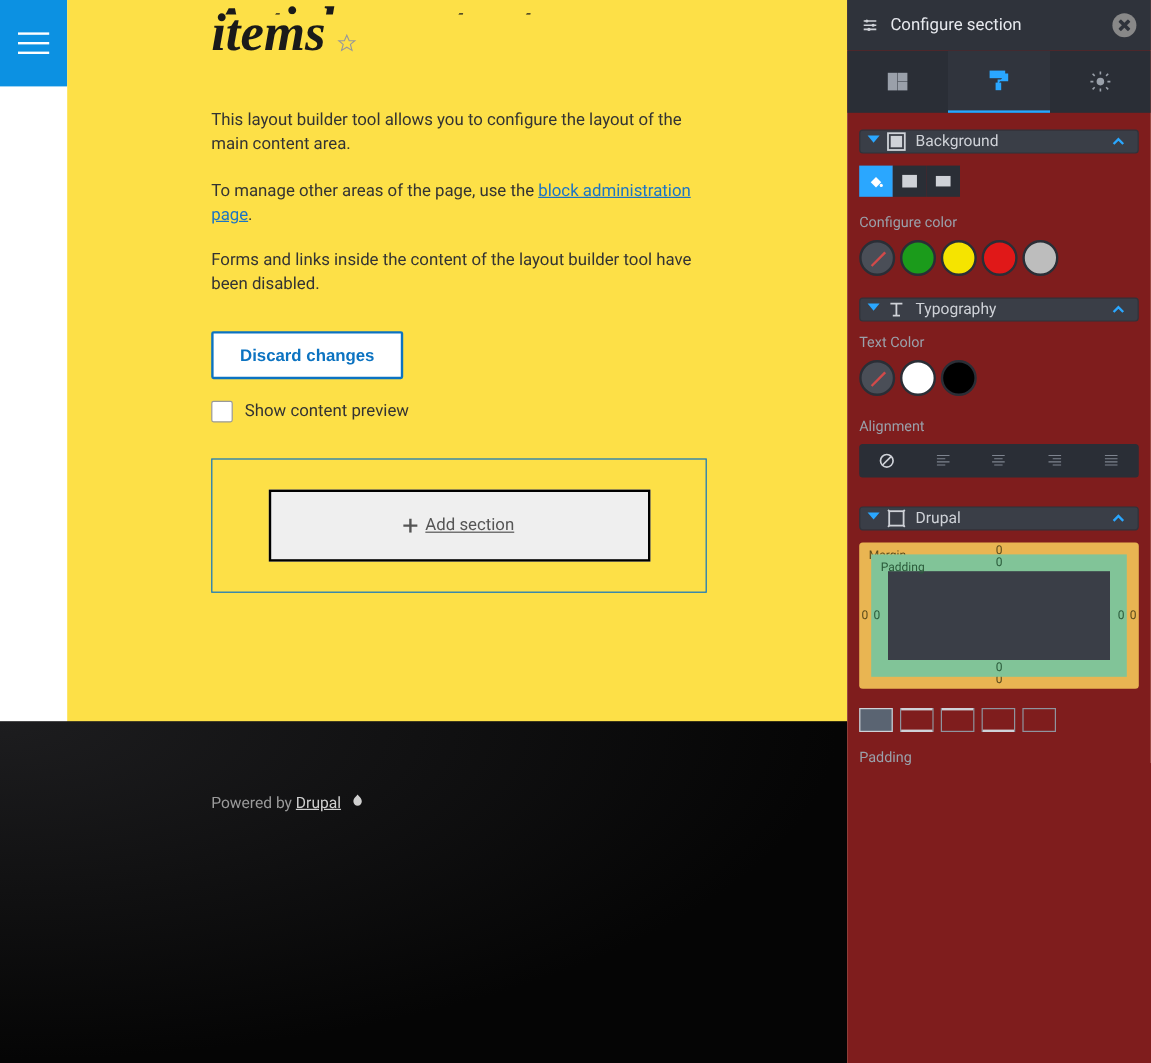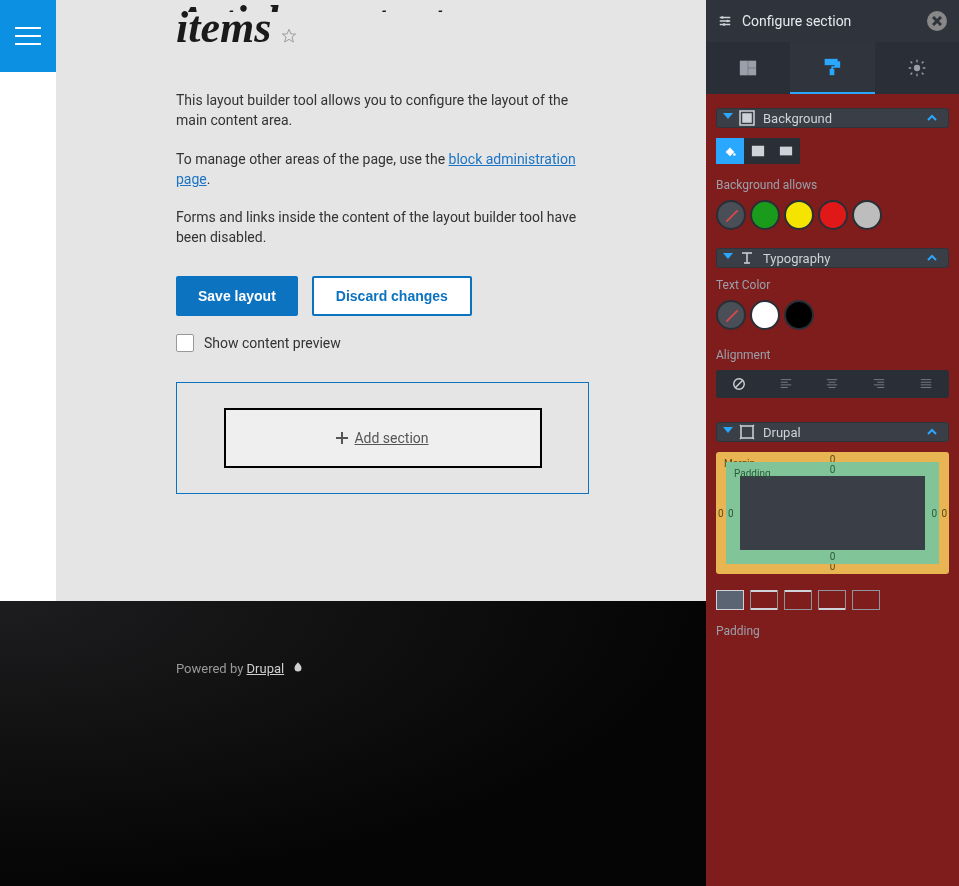--- a/index.html
+++ b/index.html
@@ -20,21 +20,21 @@
     width: calc(706px - 56px); 
     height: 100%;
     background: #fff;
     display: flex; flex-direction: column;
     position: relative;
   }
   .content-wrap {
     padding: 0 0 0 120px;
     width: 100%;
     flex: 1;
-    background: #e5e5e5;
+    background: #fde047;
   }
   .page-title {
     font-family: Georgia, 'Times New Roman', serif;
     font-style: italic;
     font-weight: 700;
     font-size: 44px;
     line-height: 1;
     color: #1a1a1a;
     display: flex; align-items: flex-end; gap: 6px;
     margin-top: 0;
@@ -193,21 +193,20 @@
         </svg>
     </h1>
 
     <p class="help-text">This layout builder tool allows you to configure the layout of the main content area.</p>
     <p class="help-text">
       <span>To manage other areas of the page, use the </span><a href="#">block administration page</a><span>.</span>
     </p>
     <p class="help-text">Forms and links inside the content of the layout builder tool have been disabled.</p>
 
     <div class="action-row">
-      <button class="btn-primary">Save layout</button>
       <button class="btn-outline">Discard changes</button>
     </div>
 
     <label class="check-row">
       <span class="fake-checkbox"></span>
       <span>Show content preview</span>
     </label>
 
     <div class="layout-region">
       <div class="add-section-box">
@@ -293,21 +292,21 @@
             <path d="M2 13l4-4 3 3 2-2 3 3"></path>
           </svg>
         </div>
       <div class="pill">
           <svg viewBox="0 0 16 16">
             <rect x="1" y="3" width="14" height="10"></rect>
             <polygon points="6 5 11 8 6 11"></polygon>
           </svg>
         </div>
     </div>
-    <span class="field-label">Background allows</span>
+    <span class="field-label">Configure color</span>
     <div class="swatches">
       <div class="swatch none"></div>
       <div class="swatch sw-green"></div>
       <div class="swatch sw-yellow"></div>
       <div class="swatch sw-red"></div>
       <div class="swatch sw-grey"></div>
     </div>
 
     <div class="section-head">
       <svg class="sh-icon" viewBox="0 0 16 16">

